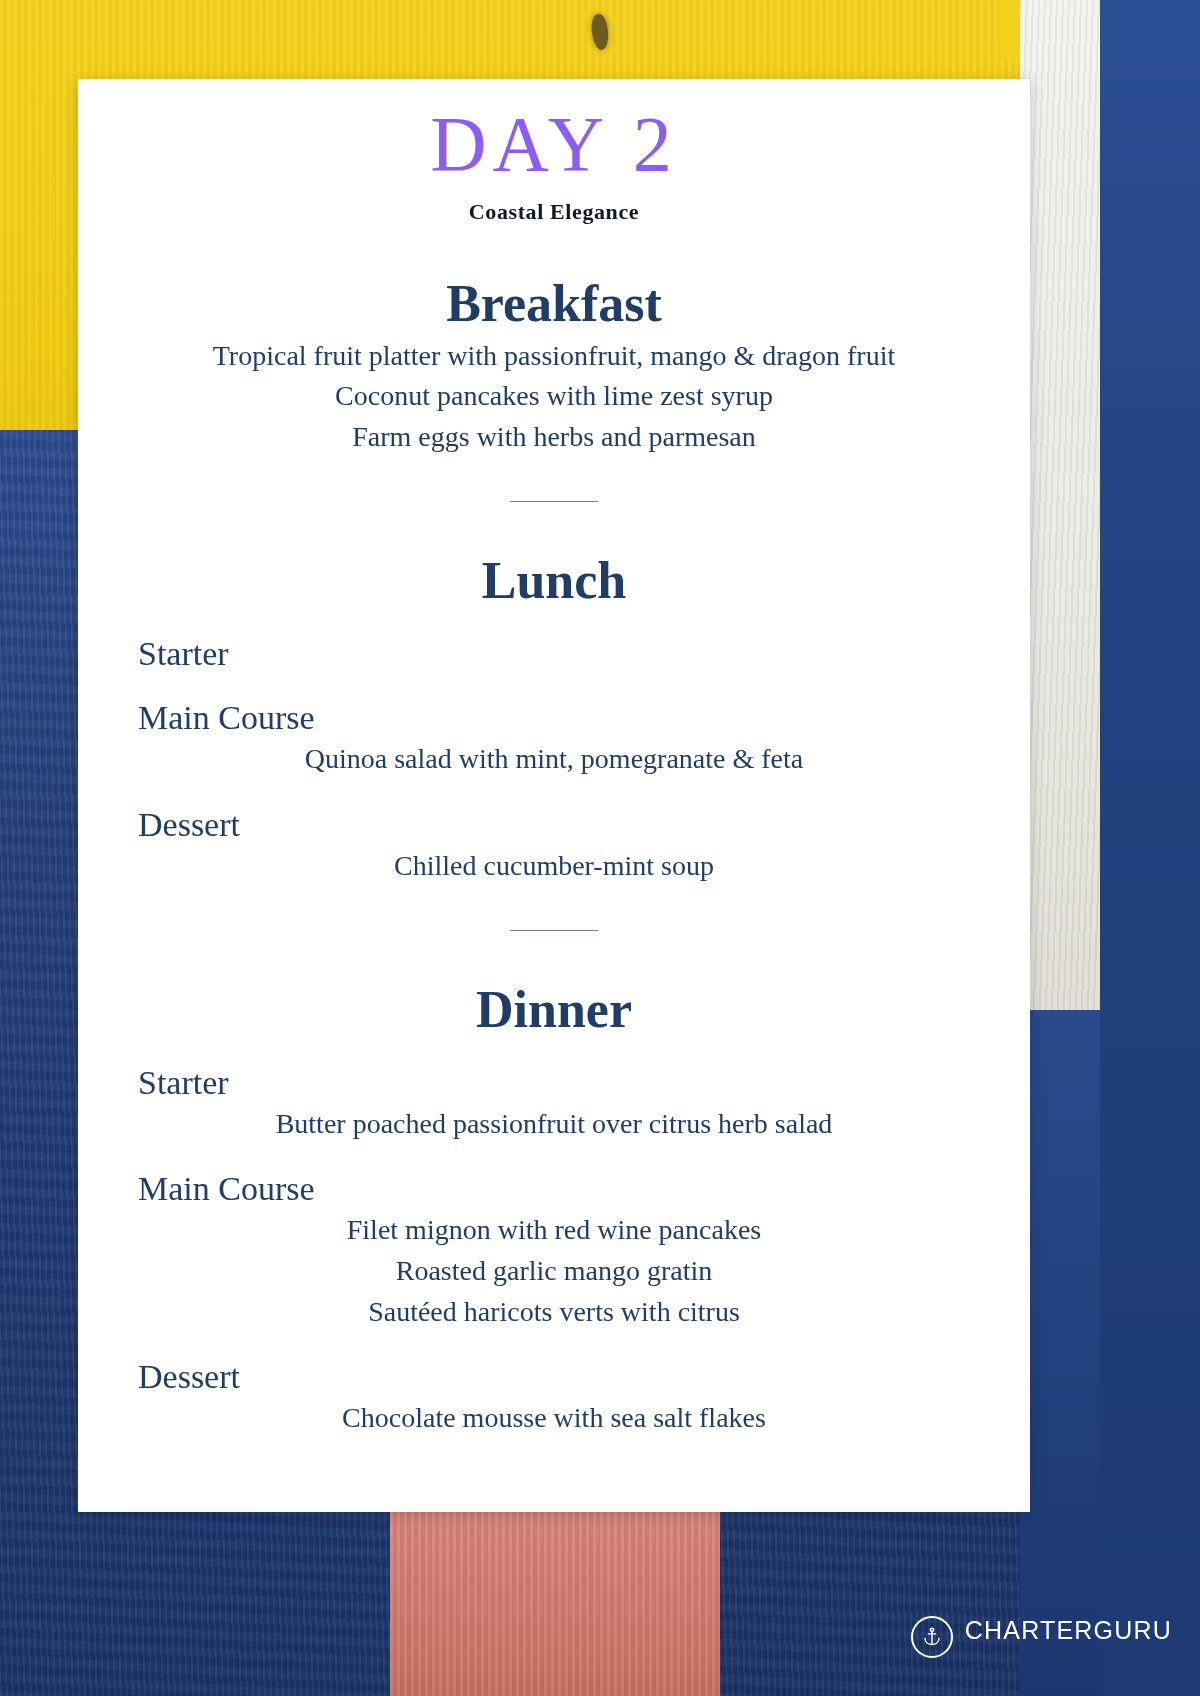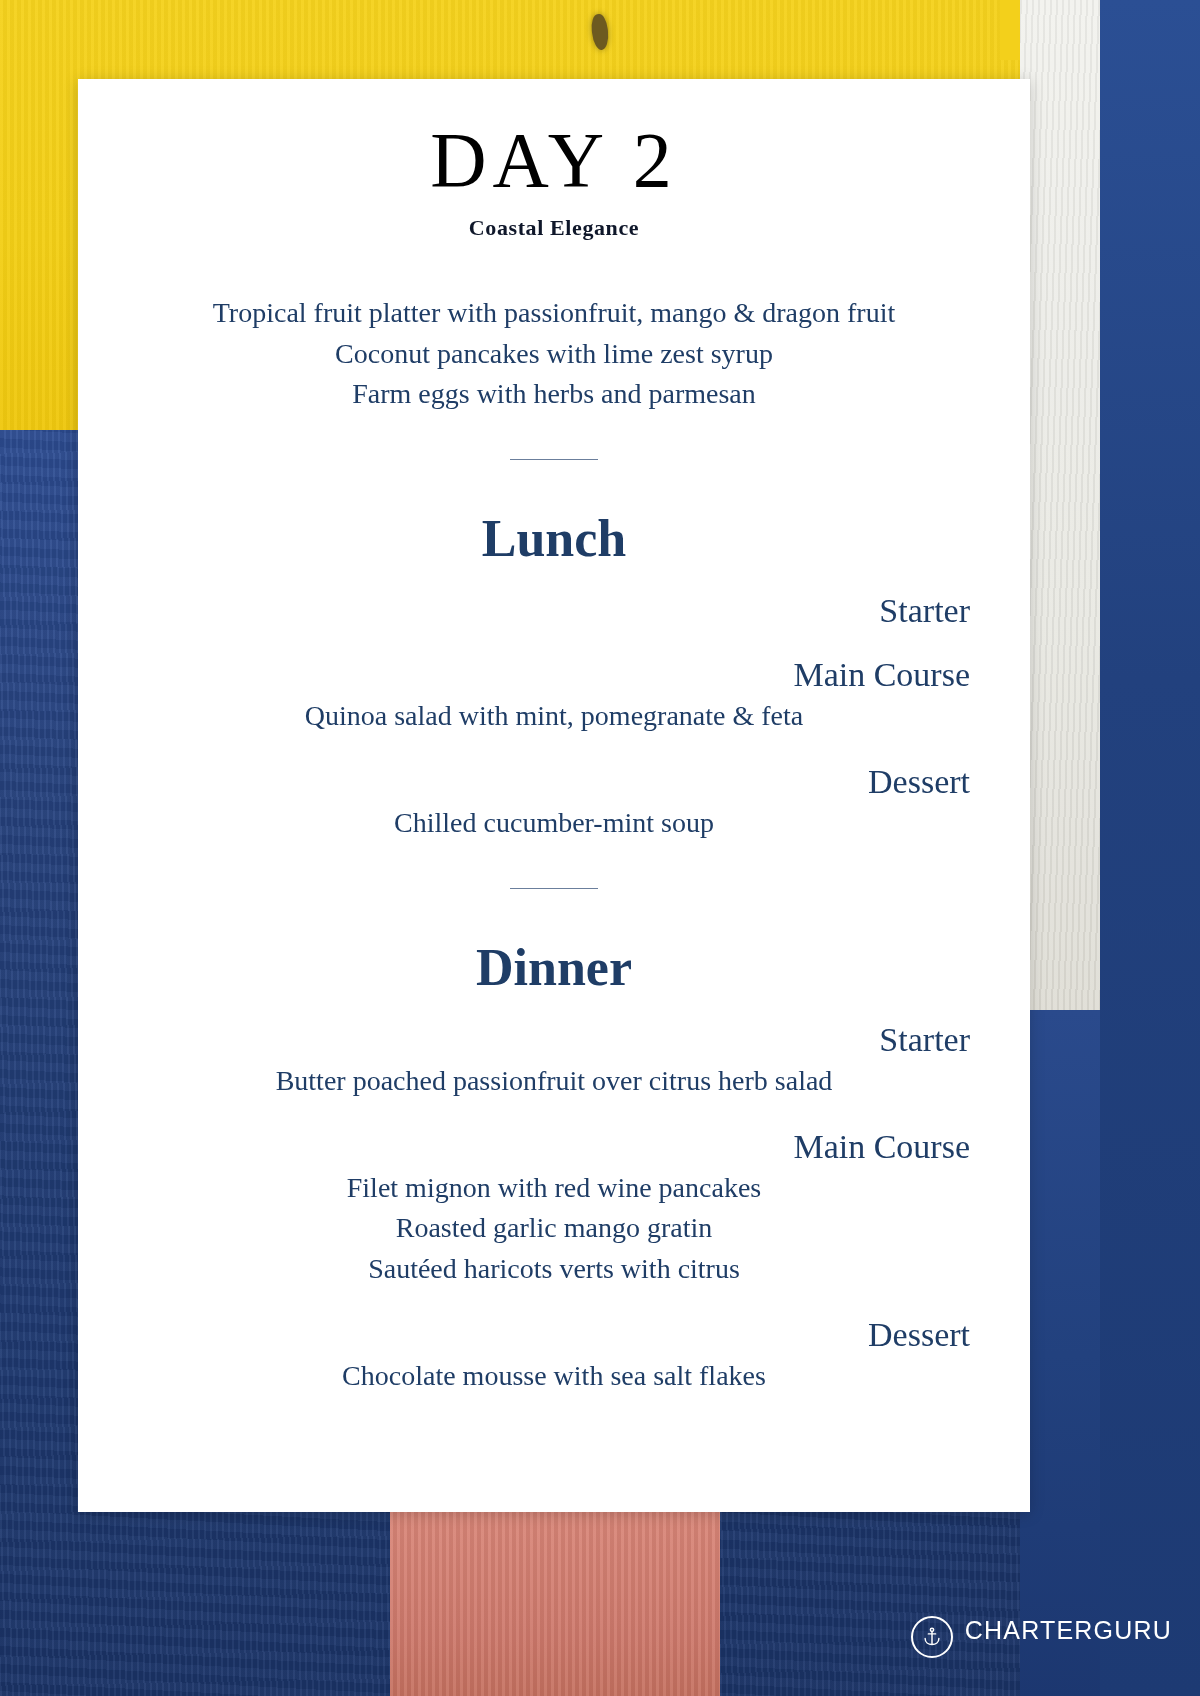--- a/index.html
+++ b/index.html
@@ -131,23 +131,23 @@
     box-sizing: border-box;
     padding: 0 60px;
   }
 
   .day-title {
     text-align: center;
     font-size: 78px;
     line-height: 1;
     letter-spacing: 6px;
     font-weight: 400;
-    color: #000000;
+    color: #8b5cf6;
     margin: 0;
-    padding-top: 42px;
+    padding-top: 26px;
     font-family: "Liberation Serif", serif;
   }
   .subtitle {
     text-align: center;
     font-size: 22px;
     font-weight: bold;
     letter-spacing: 0.6px;
     margin-top: 16px;
     color: #0f172a;
   }
@@ -157,21 +157,21 @@
   }
   .meal-title {
     text-align: center;
     font-size: 52px;
     font-weight: bold;
     line-height: 1.05;
     color: #1f3d66;
     margin: 0 0 4px 0;
   }
   .course-title {
-    text-align: right;
+    text-align: left;
     font-size: 34px;
     font-weight: 400;
     color: #1f3d66;
     margin: 26px 0 2px 0;
   }
   .item-line {
     text-align: center;
     font-size: 28px;
     line-height: 1.45;
     color: #1f3d66;
@@ -224,20 +224,21 @@
   <div class="bg-right-blue"></div>
   <div class="bg-pink"></div>
   <div class="bg-nail"></div>
 </div>
 
 <div id="menu-card">
   <h1 class="day-title">DAY 2</h1>
   <div class="subtitle">Coastal Elegance</div>
 
   <div class="meal-block">
+    <div class="meal-title">Breakfast</div>
     <div class="simple-items">
       <div class="item-line">Tropical fruit platter with passionfruit, mango &amp; dragon fruit</div>
       <div class="item-line">Coconut pancakes with lime zest syrup</div>
       <div class="item-line">Farm eggs with herbs and parmesan</div>
     </div>
   </div>
 
   <div class="divider"></div>
 
   <div class="meal-block">

